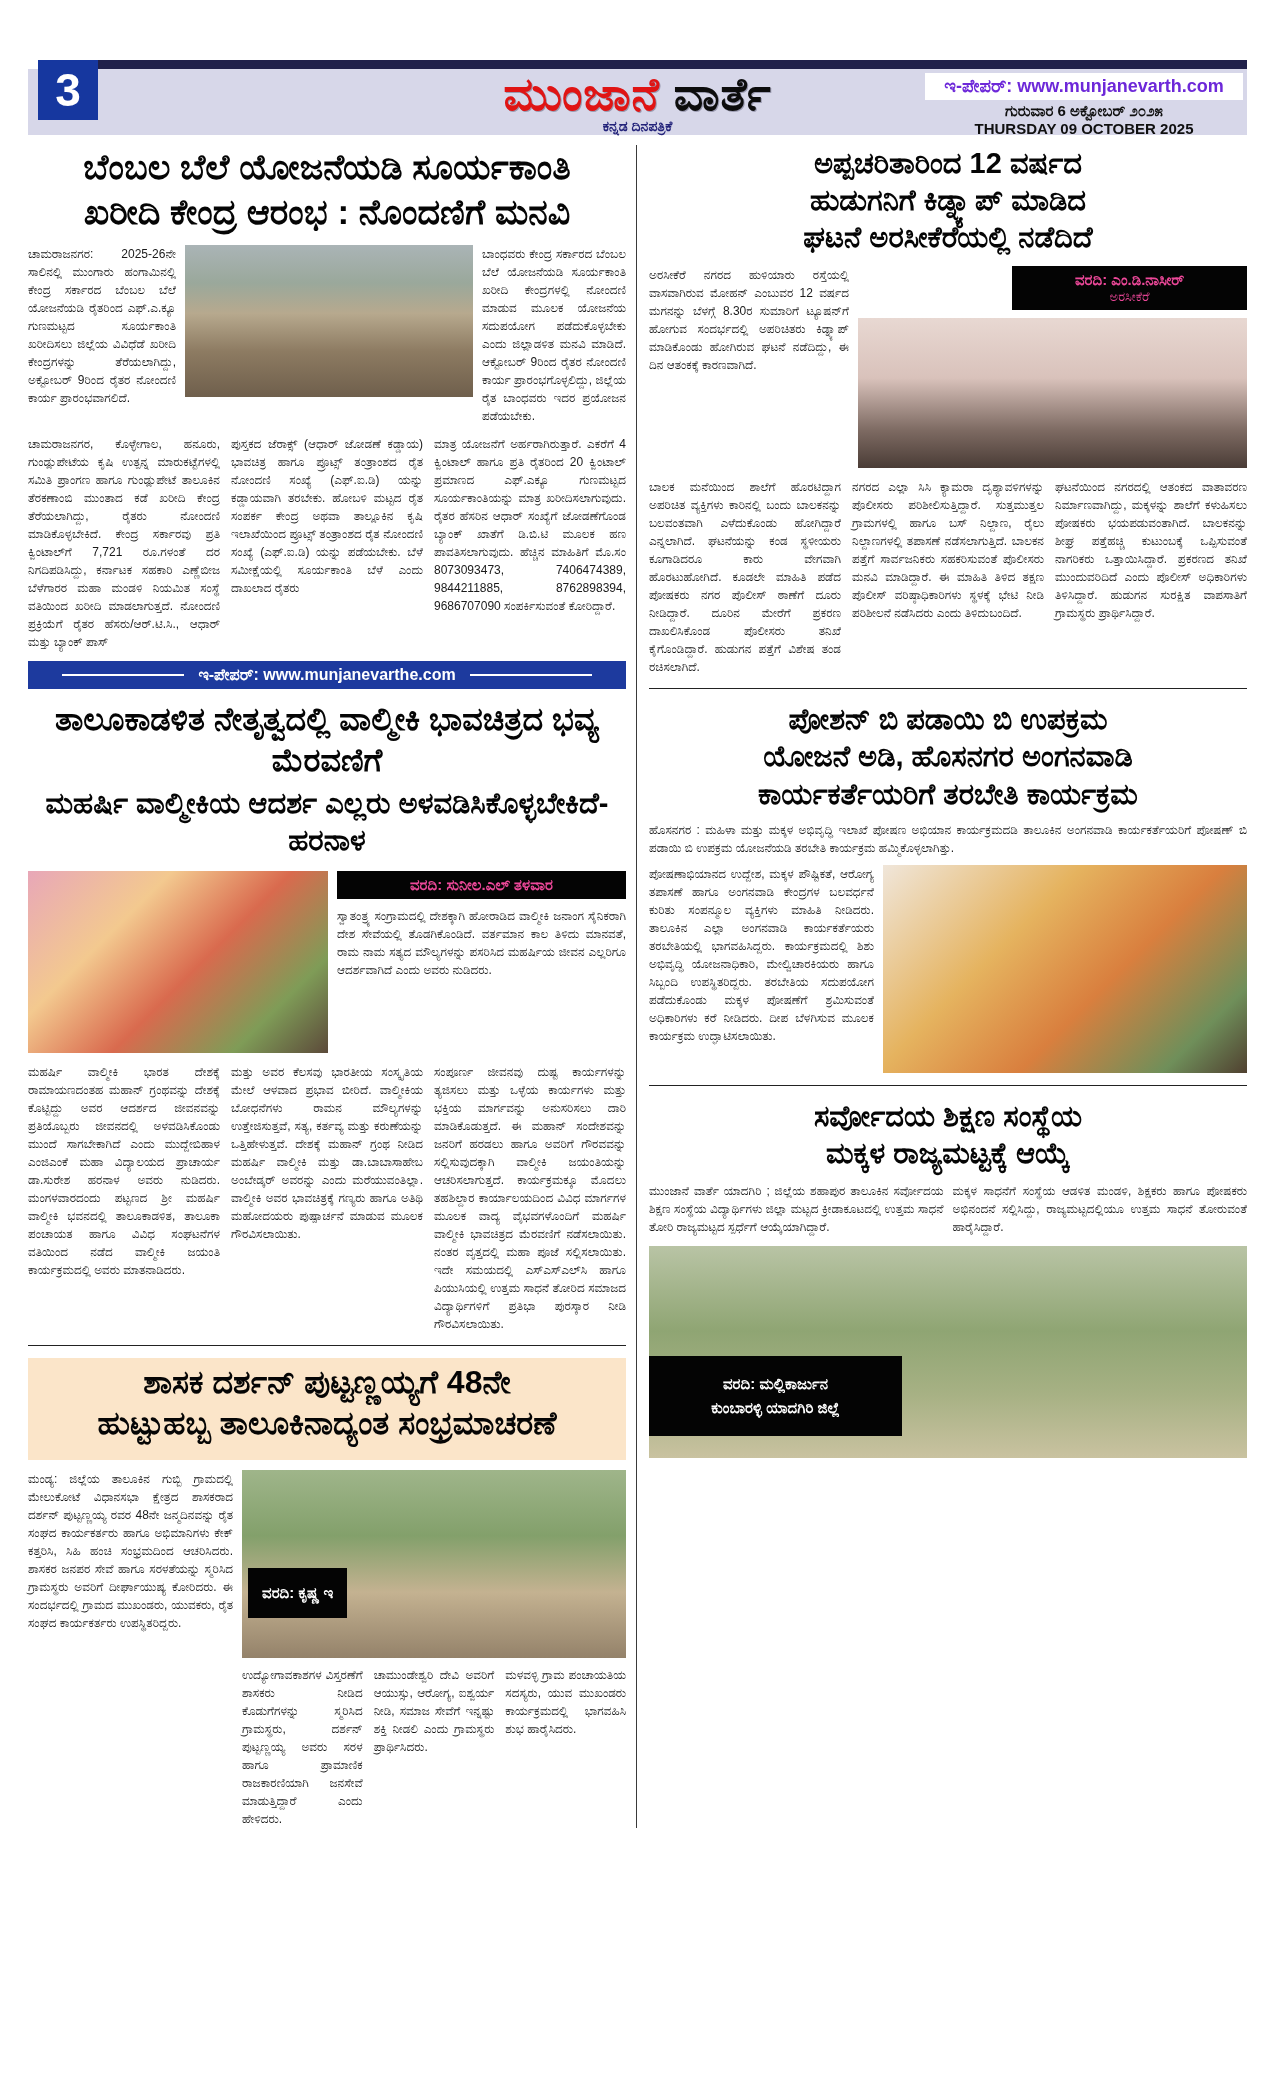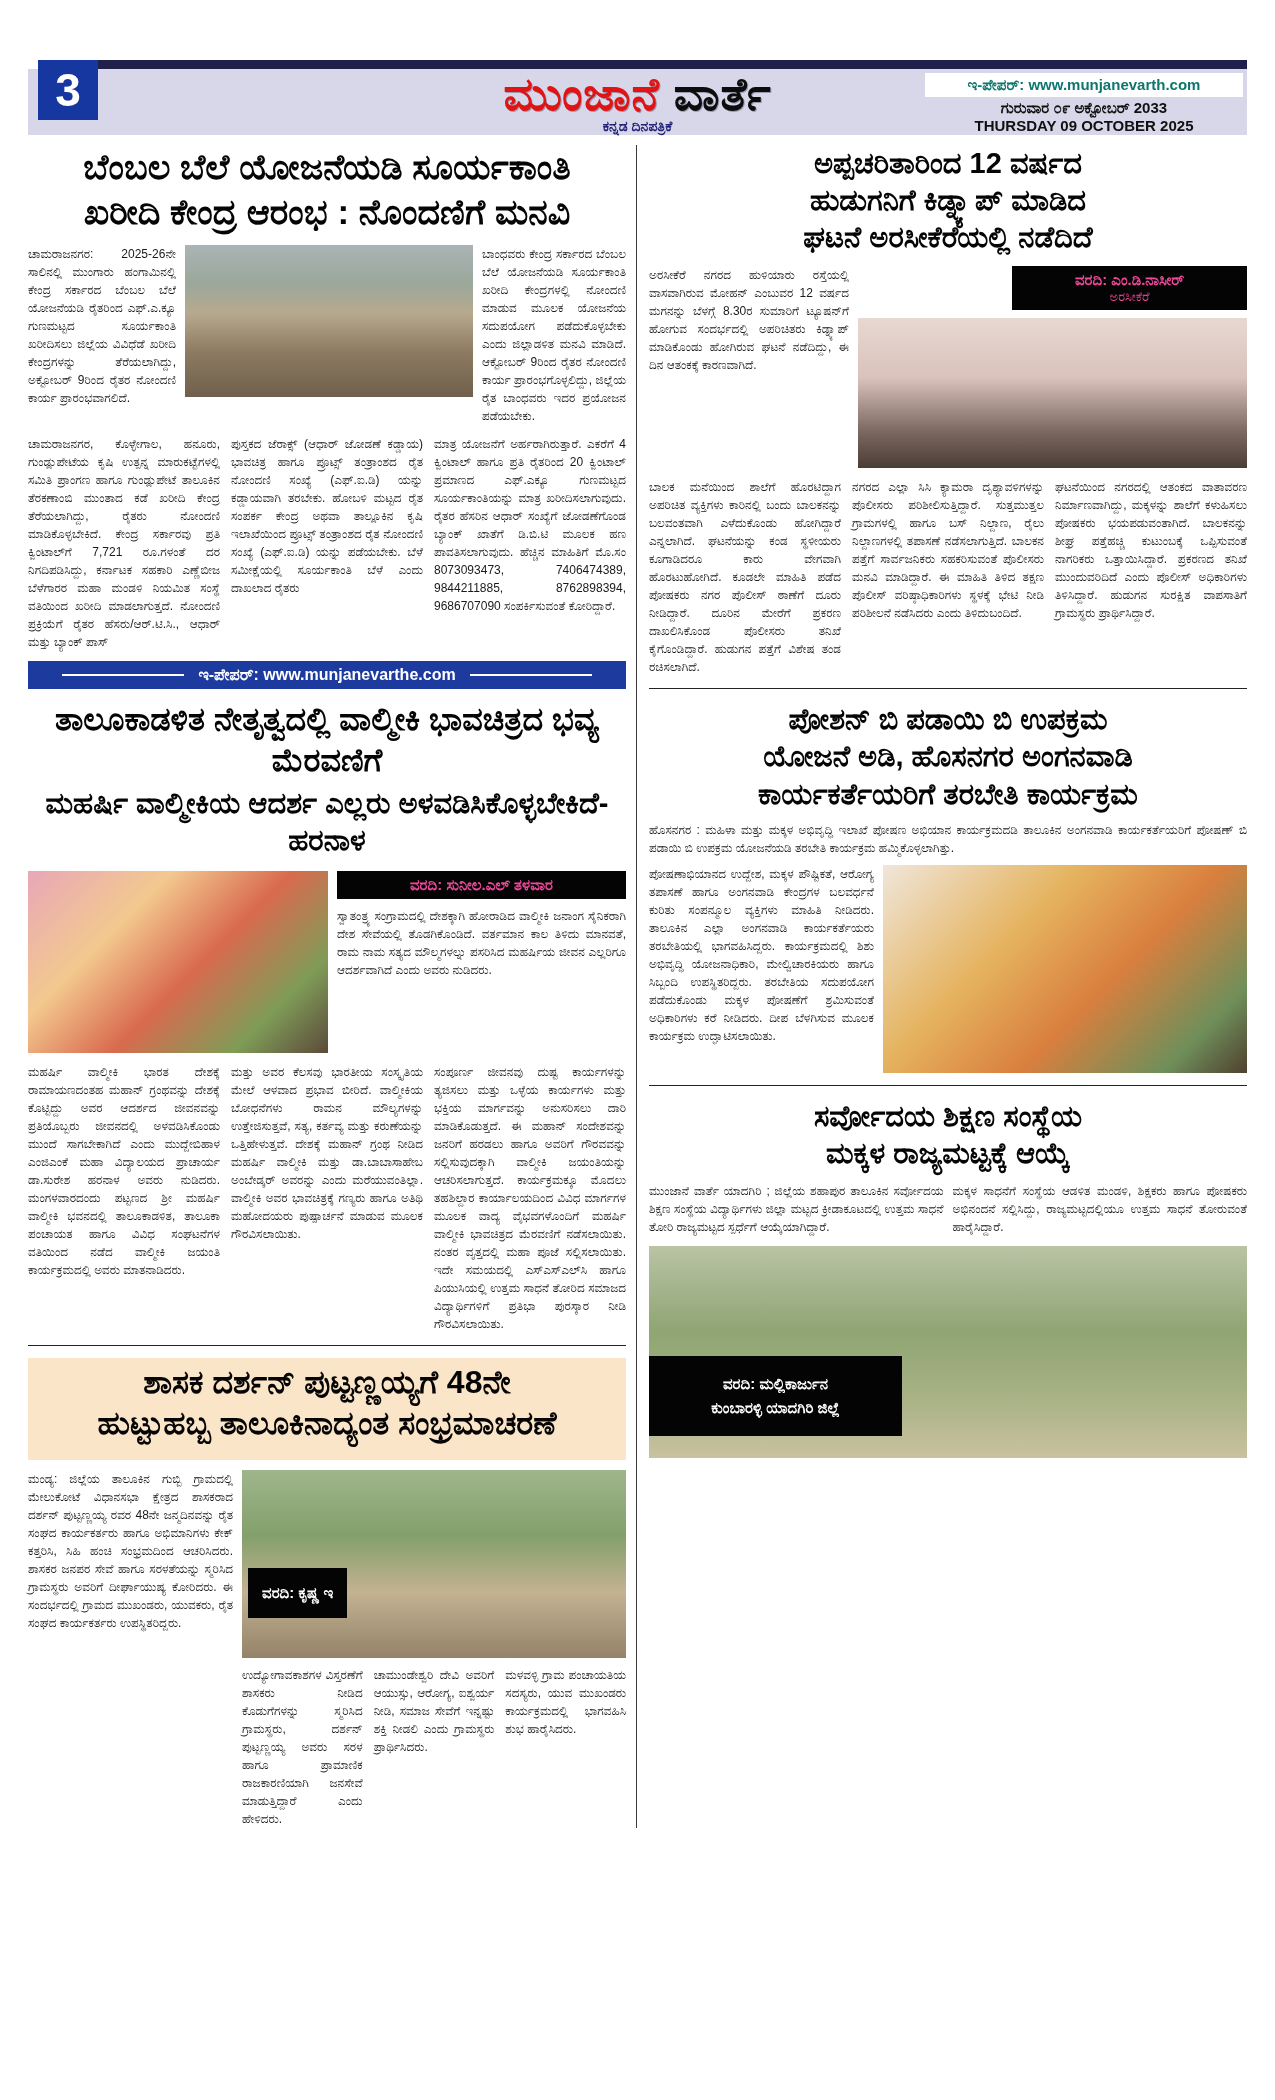--- a/index.html
+++ b/index.html
@@ -11,21 +11,21 @@
   .band{height:66px;background:#d7d7e9;position:relative;}
   .pageno{position:absolute;left:10px;top:-9px;width:60px;height:60px;background:#16379f;
           color:#fff;font-size:46px;font-weight:800;display:flex;align-items:center;justify-content:center;}
   .mast{position:absolute;left:0;right:0;top:2px;text-align:center;}
   .mast-title{font-size:46px;font-weight:800;letter-spacing:1px;line-height:1.0;
               text-shadow:1px 1px 0 #9a9ab0;}
   .mast-title .red{color:#e01414;}
   .mast-title .blk{color:#0d0d0d;}
   .tagline{font-size:14px;font-weight:700;color:#22227a;margin-top:1px;}
   .hright{position:absolute;right:4px;top:4px;width:318px;text-align:center;}
-  .epbox{background:#ffffff;color:#0f766e;font-weight:800;font-size:15px;padding:3px 2px;}
+  .epbox{background:#ffffff;color:#6d28d9;font-weight:800;font-size:18px;padding:3px 2px;}
   .datekn{font-size:15px;font-weight:700;color:#101010;margin-top:2px;}
   .dateen{font-size:15px;font-weight:800;color:#101010;}
   
   .cols{display:flex;margin:10px 28px 0 28px;align-items:stretch;}
   .half-l{width:598px;flex:0 0 598px;padding-right:10px;}
   .half-r{flex:1;border-left:1.5px solid #3a3a3a;padding-left:12px;}
   
   .headline{font-weight:800;color:#050505;text-align:center;line-height:1.28;}
   .h36{font-size:35px;}
   .h33{font-size:32px;}
@@ -66,21 +66,21 @@
       <div class="pageno">3</div>
       <div class="mast">
         <div class="mast-title">
           <span class="red">ಮುಂಜಾನೆ</span>
           <span class="blk">ವಾರ್ತೆ</span>
         </div>
         <div class="tagline">ಕನ್ನಡ ದಿನಪತ್ರಿಕೆ</div>
       </div>
       <div class="hright">
         <div class="epbox">ಇ-ಪೇಪರ್: www.munjanevarth.com</div>
-        <div class="datekn">ಗುರುವಾರ ೦೯ ಅಕ್ಟೋಬರ್ 2033</div>
+        <div class="datekn">ಗುರುವಾರ 6 ಅಕ್ಟೋಬರ್ ೨೦೨೫</div>
         <div class="dateen">THURSDAY 09 OCTOBER 2025</div>
       </div>
     </div>
   </div>
 
   <div class="cols">
 
     <section class="half-l">
 
       <article>
@@ -104,21 +104,21 @@
         <span class="wline"></span>
       </div>
 
       <article>
         <div class="headline h33">ತಾಲೂಕಾಡಳಿತ ನೇತೃತ್ವದಲ್ಲಿ ವಾಲ್ಮೀಕಿ ಭಾವಚಿತ್ರದ ಭವ್ಯ ಮೆರವಣಿಗೆ</div>
         <div class="headline h30" style="margin-top:4px;">ಮಹರ್ಷಿ ವಾಲ್ಮೀಕಿಯ ಆದರ್ಶ ಎಲ್ಲರು ಅಳವಡಿಸಿಕೊಳ್ಳಬೇಕಿದೆ-ಹರನಾಳ</div>
         <div class="rowflex" style="margin-top:12px;">
           <div class="photo ph3" style="width:300px;height:182px;"></div>
           <div class="colflex" style="flex:1;">
             <div class="byline-box">ವರದಿ: ಸುನೀಲ.ಎಲ್ ತಳವಾರ</div>
-            <div class="bodytxt">ಸ್ವಾತಂತ್ರ್ಯ ಸಂಗ್ರಾಮದಲ್ಲಿ ದೇಶಕ್ಕಾಗಿ ಹೋರಾಡಿದ ವಾಲ್ಮೀಕಿ ಜನಾಂಗ ಸೈನಿಕರಾಗಿ ದೇಶ ಸೇವೆಯಲ್ಲಿ ತೊಡಗಿಕೊಂಡಿದೆ. ವರ್ತಮಾನ ಕಾಲ ತಿಳಿದು ಮಾನವತೆ, ರಾಮ ನಾಮ ಸತ್ಯದ ಮೌಲ್ಮಗಳಲ್ನು ಪಸರಿಸಿದ ಮಹರ್ಷಿಯ ಜೀವನ ಎಲ್ಲರಿಗೂ ಆದರ್ಶವಾಗಿದೆ ಎಂದು ಅವರು ನುಡಿದರು.</div>
+            <div class="bodytxt">ಸ್ವಾತಂತ್ರ್ಯ ಸಂಗ್ರಾಮದಲ್ಲಿ ದೇಶಕ್ಕಾಗಿ ಹೋರಾಡಿದ ವಾಲ್ಮೀಕಿ ಜನಾಂಗ ಸೈನಿಕರಾಗಿ ದೇಶ ಸೇವೆಯಲ್ಲಿ ತೊಡಗಿಕೊಂಡಿದೆ. ವರ್ತಮಾನ ಕಾಲ ತಿಳಿದು ಮಾನವತೆ, ರಾಮ ನಾಮ ಸತ್ಯದ ಮೌಲ್ಯಗಳನ್ನು ಪಸರಿಸಿದ ಮಹರ್ಷಿಯ ಜೀವನ ಎಲ್ಲರಿಗೂ ಆದರ್ಶವಾಗಿದೆ ಎಂದು ಅವರು ನುಡಿದರು.</div>
           </div>
         </div>
         <div class="threecol">
           <div class="bodytxt">ಮಹರ್ಷಿ ವಾಲ್ಮೀಕಿ ಭಾರತ ದೇಶಕ್ಕೆ ರಾಮಾಯಣದಂತಹ ಮಹಾನ್ ಗ್ರಂಥವನ್ನು ದೇಶಕ್ಕೆ ಕೊಟ್ಟಿದ್ದು ಅವರ ಆದರ್ಶದ ಜೀವನವನ್ನು ಪ್ರತಿಯೊಬ್ಬರು ಜೀವನದಲ್ಲಿ ಅಳವಡಿಸಿಕೊಂಡು ಮುಂದೆ ಸಾಗಬೇಕಾಗಿದೆ ಎಂದು ಮುದ್ದೇಬಿಹಾಳ ಎಂಜಿಎಂಕೆ ಮಹಾ ವಿದ್ಯಾಲಯದ ಪ್ರಾಚಾರ್ಯ ಡಾ.ಸುರೇಶ ಹರನಾಳ ಅವರು ನುಡಿದರು. ಮಂಗಳವಾರದಂದು ಪಟ್ಟಣದ ಶ್ರೀ ಮಹರ್ಷಿ ವಾಲ್ಮೀಕಿ ಭವನದಲ್ಲಿ ತಾಲೂಕಾಡಳಿತ, ತಾಲೂಕಾ ಪಂಚಾಯತ ಹಾಗೂ ವಿವಿಧ ಸಂಘಟನೆಗಳ ವತಿಯಿಂದ ನಡೆದ ವಾಲ್ಮೀಕಿ ಜಯಂತಿ ಕಾರ್ಯಕ್ರಮದಲ್ಲಿ ಅವರು ಮಾತನಾಡಿದರು.</div>
           <div class="bodytxt">ಮತ್ತು ಅವರ ಕೆಲಸವು ಭಾರತೀಯ ಸಂಸ್ಕೃತಿಯ ಮೇಲೆ ಆಳವಾದ ಪ್ರಭಾವ ಬೀರಿದೆ. ವಾಲ್ಮೀಕಿಯ ಬೋಧನೆಗಳು ರಾಮನ ಮೌಲ್ಯಗಳನ್ನು ಉತ್ತೇಜಿಸುತ್ತವೆ, ಸತ್ಯ, ಕರ್ತವ್ಯ ಮತ್ತು ಕರುಣೆಯನ್ನು ಒತ್ತಿಹೇಳುತ್ತವೆ. ದೇಶಕ್ಕೆ ಮಹಾನ್ ಗ್ರಂಥ ನೀಡಿದ ಮಹರ್ಷಿ ವಾಲ್ಮೀಕಿ ಮತ್ತು ಡಾ.ಬಾಬಾಸಾಹೇಬ ಅಂಬೇಡ್ಕರ್ ಅವರನ್ನು ಎಂದು ಮರೆಯುವಂತಿಲ್ಲಾ. ವಾಲ್ಮೀಕಿ ಅವರ ಭಾವಚಿತ್ರಕ್ಕೆ ಗಣ್ಯರು ಹಾಗೂ ಅತಿಥಿ ಮಹೋದಯರು ಪುಷ್ಪಾರ್ಚನೆ ಮಾಡುವ ಮೂಲಕ ಗೌರವಿಸಲಾಯಿತು.</div>
           <div class="bodytxt">ಸಂಪೂರ್ಣ ಜೀವನವು ದುಷ್ಟ ಕಾರ್ಯಗಳನ್ನು ತ್ಯಜಿಸಲು ಮತ್ತು ಒಳ್ಳೆಯ ಕಾರ್ಯಗಳು ಮತ್ತು ಭಕ್ತಿಯ ಮಾರ್ಗವನ್ನು ಅನುಸರಿಸಲು ದಾರಿ ಮಾಡಿಕೊಡುತ್ತದೆ. ಈ ಮಹಾನ್ ಸಂದೇಶವನ್ನು ಜನರಿಗೆ ಹರಡಲು ಹಾಗೂ ಅವರಿಗೆ ಗೌರವವನ್ನು ಸಲ್ಲಿಸುವುದಕ್ಕಾಗಿ ವಾಲ್ಮೀಕಿ ಜಯಂತಿಯನ್ನು ಆಚರಿಸಲಾಗುತ್ತದೆ. ಕಾರ್ಯಕ್ರಮಕ್ಕೂ ಮೊದಲು ತಹಶಿಲ್ದಾರ ಕಾರ್ಯಾಲಯದಿಂದ ವಿವಿಧ ಮಾರ್ಗಗಳ ಮೂಲಕ ವಾದ್ಯ ವೈಭವಗಳೊಂದಿಗೆ ಮಹರ್ಷಿ ವಾಲ್ಮೀಕಿ ಭಾವಚಿತ್ರದ ಮೆರವಣಿಗೆ ನಡೆಸಲಾಯಿತು. ನಂತರ ವೃತ್ತದಲ್ಲಿ ಮಹಾ ಪೂಜೆ ಸಲ್ಲಿಸಲಾಯಿತು. ಇದೇ ಸಮಯದಲ್ಲಿ ಎಸ್‌ಎಸ್‌ಎಲ್‌ಸಿ ಹಾಗೂ ಪಿಯುಸಿಯಲ್ಲಿ ಉತ್ತಮ ಸಾಧನೆ ತೋರಿದ ಸಮಾಜದ ವಿದ್ಯಾರ್ಥಿಗಳಿಗೆ ಪ್ರತಿಭಾ ಪುರಸ್ಕಾರ ನೀಡಿ ಗೌರವಿಸಲಾಯಿತು.</div>
         </div>
       </article>
 
       <div class="hr"></div>

